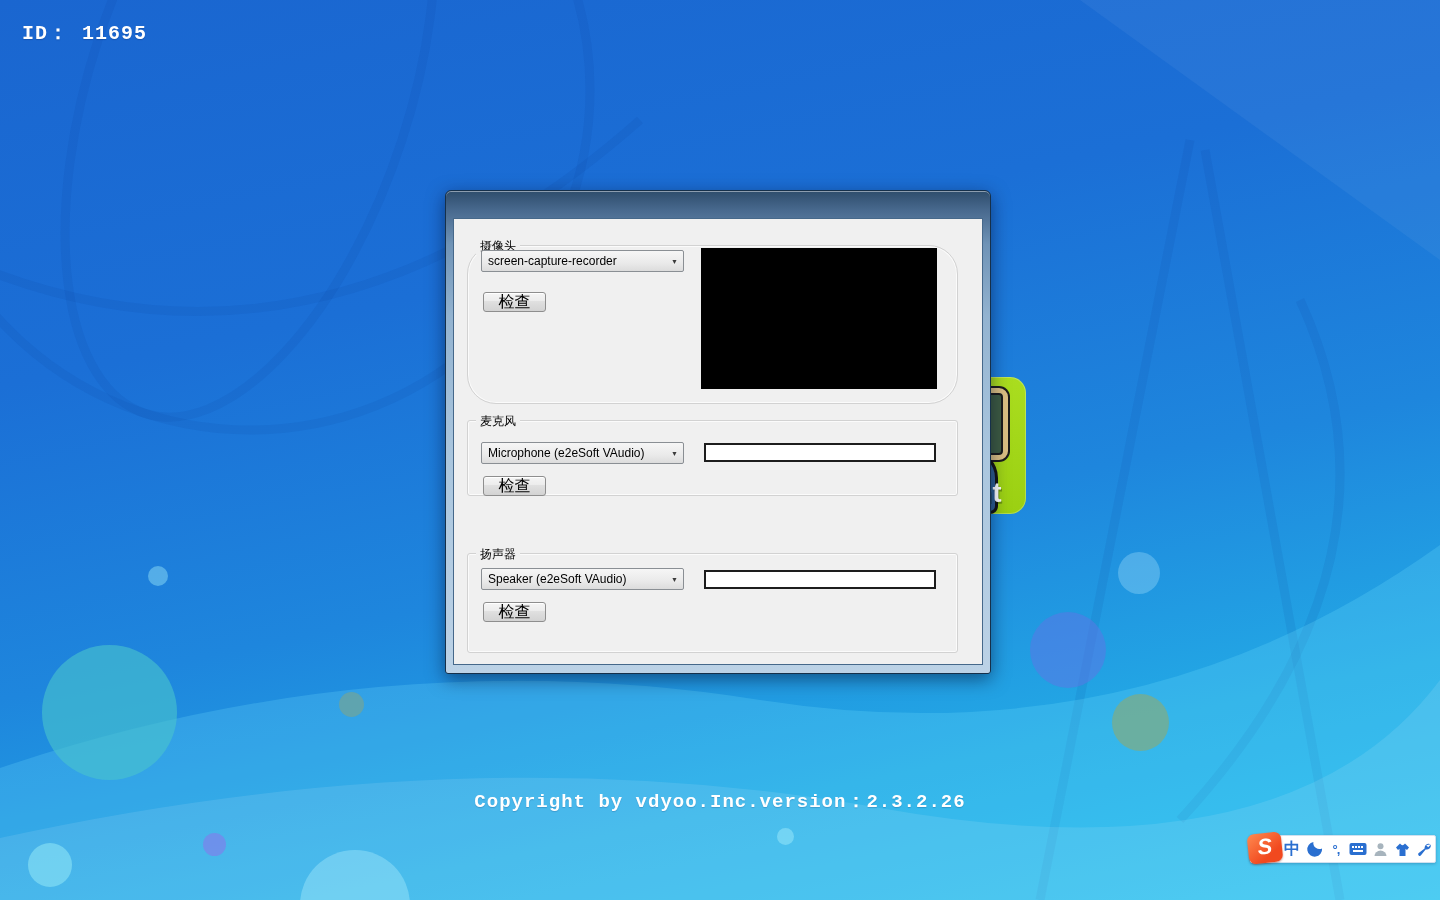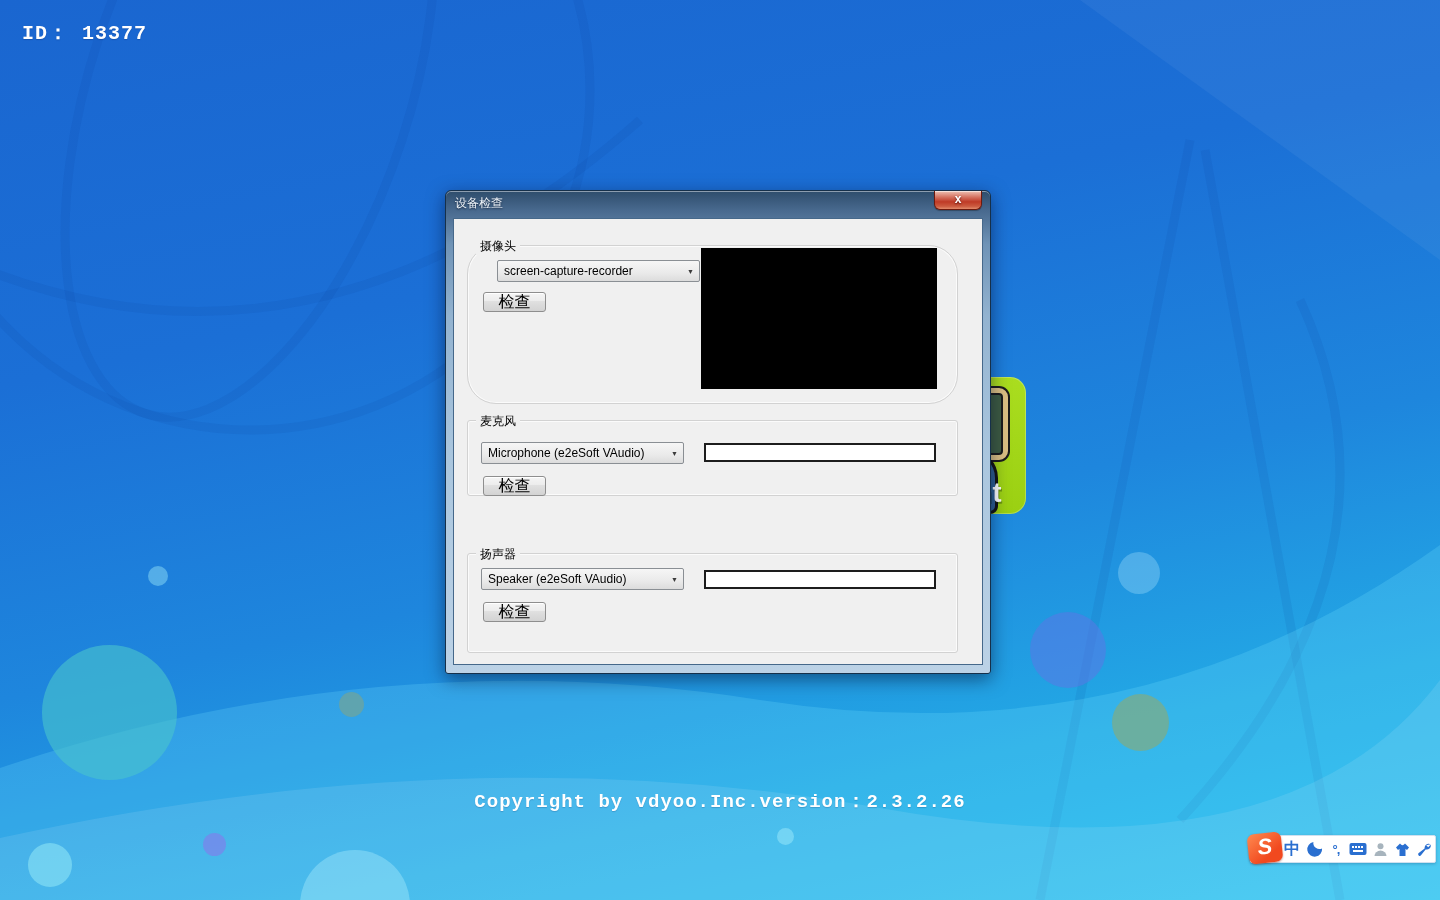--- a/index.html
+++ b/index.html
@@ -153,47 +153,41 @@
   <div class="dot" style="left:28px;top:843px;width:44px;height:44px;background:rgba(135,225,245,.65);"></div>
   <div class="dot" style="left:203px;top:833px;width:23px;height:23px;background:rgba(125,130,235,.7);"></div>
   <div class="dot" style="left:300px;top:850px;width:110px;height:110px;background:rgba(160,230,250,.45);"></div>
   <div class="dot" style="left:1030px;top:612px;width:76px;height:76px;background:rgba(95,115,230,.5);"></div>
   <div class="dot" style="left:1112px;top:694px;width:57px;height:57px;background:rgba(150,170,100,.55);"></div>
   <div class="dot" style="left:339px;top:692px;width:25px;height:25px;background:rgba(140,165,120,.5);"></div>
   <div class="dot" style="left:148px;top:566px;width:20px;height:20px;background:rgba(140,220,245,.5);"></div>
   <div class="dot" style="left:777px;top:828px;width:17px;height:17px;background:rgba(150,230,250,.55);"></div>
   <div class="dot" style="left:1118px;top:552px;width:42px;height:42px;background:rgba(185,235,255,.3);"></div>
 
-  <div class="id-label">ID： 13377</div>
+  <div class="id-label">ID： 11695</div>
   <div class="copyright">Copyright by vdyoo.Inc.version：2.3.2.26</div>
 
   <div class="student-icon">
     <div class="board">
       <div class="chalk-line" style="left:5px;top:7px;width:26px;"></div>
       <div class="chalk-line" style="left:5px;top:16px;width:16px;"></div>
     </div>
     <div class="hair"></div>
     <div class="face"></div>
     <div class="torso"></div>
     <div class="student-text">ent</div>
   </div>
 
   <div class="dialog">
-    <div class="titlebar">
-      <div class="title-text">设备检查</div>
-      <div class="close-btn">
-        <span>x</span>
-      </div>
-    </div>
 
     <div class="dialog-body">
 
       <div class="group" style="top:26px;height:159px;border-radius:29px;">
         <div class="group-label">摄像头</div>
-        <div class="combo" style="left:13px;top:14px;margin-left:16px;">
+        <div class="combo" style="left:13px;top:4px;">
           <span>screen-capture-recorder</span>
           <span class="combo-arrow">▼</span>
         </div>
         <div class="btn" style="left:15px;top:46px;">检查</div>
         <div class="preview"></div>
       </div>
 
       <div class="group" style="top:201px;height:76px;">
         <div class="group-label">麦克风</div>
         <div class="combo" style="left:13px;top:21px;">

